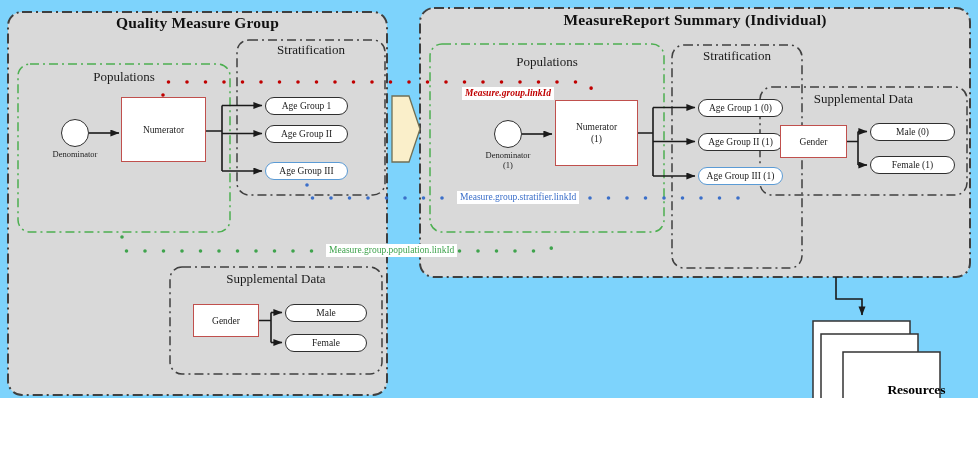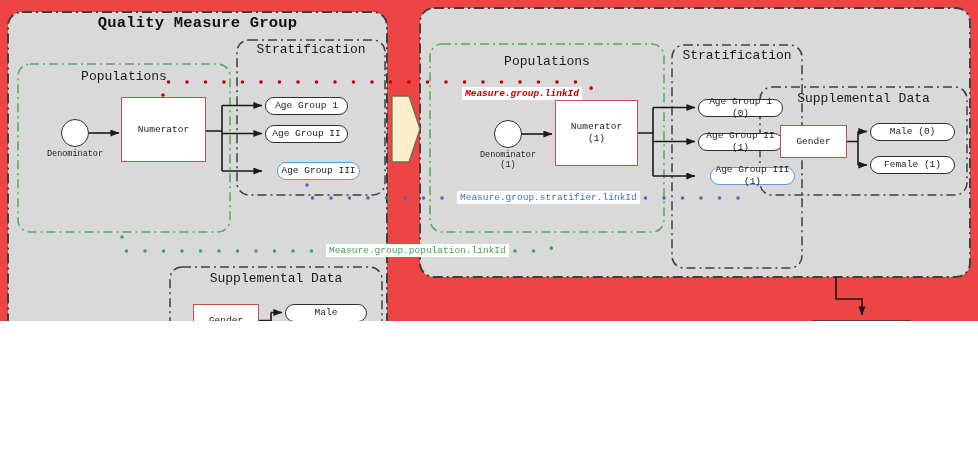--- a/index.html
+++ b/index.html
@@ -1,25 +1,25 @@
 <!DOCTYPE html>
 <html><head>
 <meta charset="utf-8">
 <style>
   html,body{margin:0;padding:0;background:#fff;}
-  #stage{position:relative;width:978px;height:321px;background:#ef4444;overflow:hidden;
-         font-family:Liberation Mono, monospace;}
+  #stage{position:relative;width:978px;height:398px;background:#7dd3fc;overflow:hidden;
+         font-family:Liberation Serif, serif;}
   #diagram-svg{position:absolute;left:0;top:0;}
   .lbl{position:absolute;color:#111;}
   .title{font-weight:bold;font-size:15.5px;text-align:center;letter-spacing:.2px;}
   .section{font-size:13px;text-align:center;color:#1a1a1a;}
   .node{position:absolute;display:flex;flex-direction:column;align-items:center;justify-content:center;
         background:#fff;font-size:9.5px;color:#222;text-align:center;line-height:12px;box-sizing:border-box;}
   .pill{border:1.3px solid #2f2f2f;border-radius:9px;}
-  .pill.blue{border:1.5px solid #5B9BD5;margin-left:12px;}
+  .pill.blue{border:1.5px solid #5B9BD5;}
   .redbox{border:1.6px solid #C0504D;}
   .circle{position:absolute;width:28px;height:28px;border-radius:50%;
           border:1.6px solid #2f2f2f;background:#fff;box-sizing:border-box;}
   .caption{position:absolute;font-size:8.5px;line-height:10px;text-align:center;color:#222;}
   .linklbl{position:absolute;font-size:9.5px;line-height:13px;background:#fff;padding:0 3px;white-space:nowrap;}
   .linklbl.red{color:#C00000;font-style:italic;font-weight:bold;}
   .linklbl.blue{color:#3B6FC9;}
   .linklbl.green{color:#3FA34D;}
   .resources{font-weight:bold;font-size:13.5px;text-align:center;color:#000;margin-left:24px;}
   .dotline{fill:none;stroke-width:3.6;stroke-linecap:round;stroke-dasharray:0 18.5;}
@@ -87,20 +87,21 @@
       <g transform="translate(821,334)">
         <path class="page" d="M0 0 H97 V78 Q86 88 66 81 Q46 74 28 84 Q12 92 0 80 Z"></path>
       </g>
       <g transform="translate(843,352)">
         <path class="page" d="M0 0 H97 V78 Q86 88 66 81 Q46 74 28 84 Q12 92 0 80 Z"></path>
       </g>
     </g>
   </svg>
 
   <div class="lbl title" style="left:8px;top:14px;width:379px;">Quality Measure Group</div>
+  <div class="lbl title" style="left:420px;top:11px;width:550px;">MeasureReport Summary (Individual)</div>
 
   <div class="lbl section" style="left:18px;top:69px;width:212px;">Populations</div>
   <div class="lbl section" style="left:237px;top:42px;width:148px;">Stratification</div>
   <div class="lbl section" style="left:170px;top:271px;width:212px;">Supplemental Data</div>
 
   <div class="lbl section" style="left:430px;top:54px;width:234px;">Populations</div>
   <div class="lbl section" style="left:672px;top:48px;width:130px;">Stratification</div>
   <div class="lbl section" style="left:760px;top:91px;width:207px;">Supplemental Data</div>
 
   <div class="circle" style="left:61px;top:119px;"></div>

